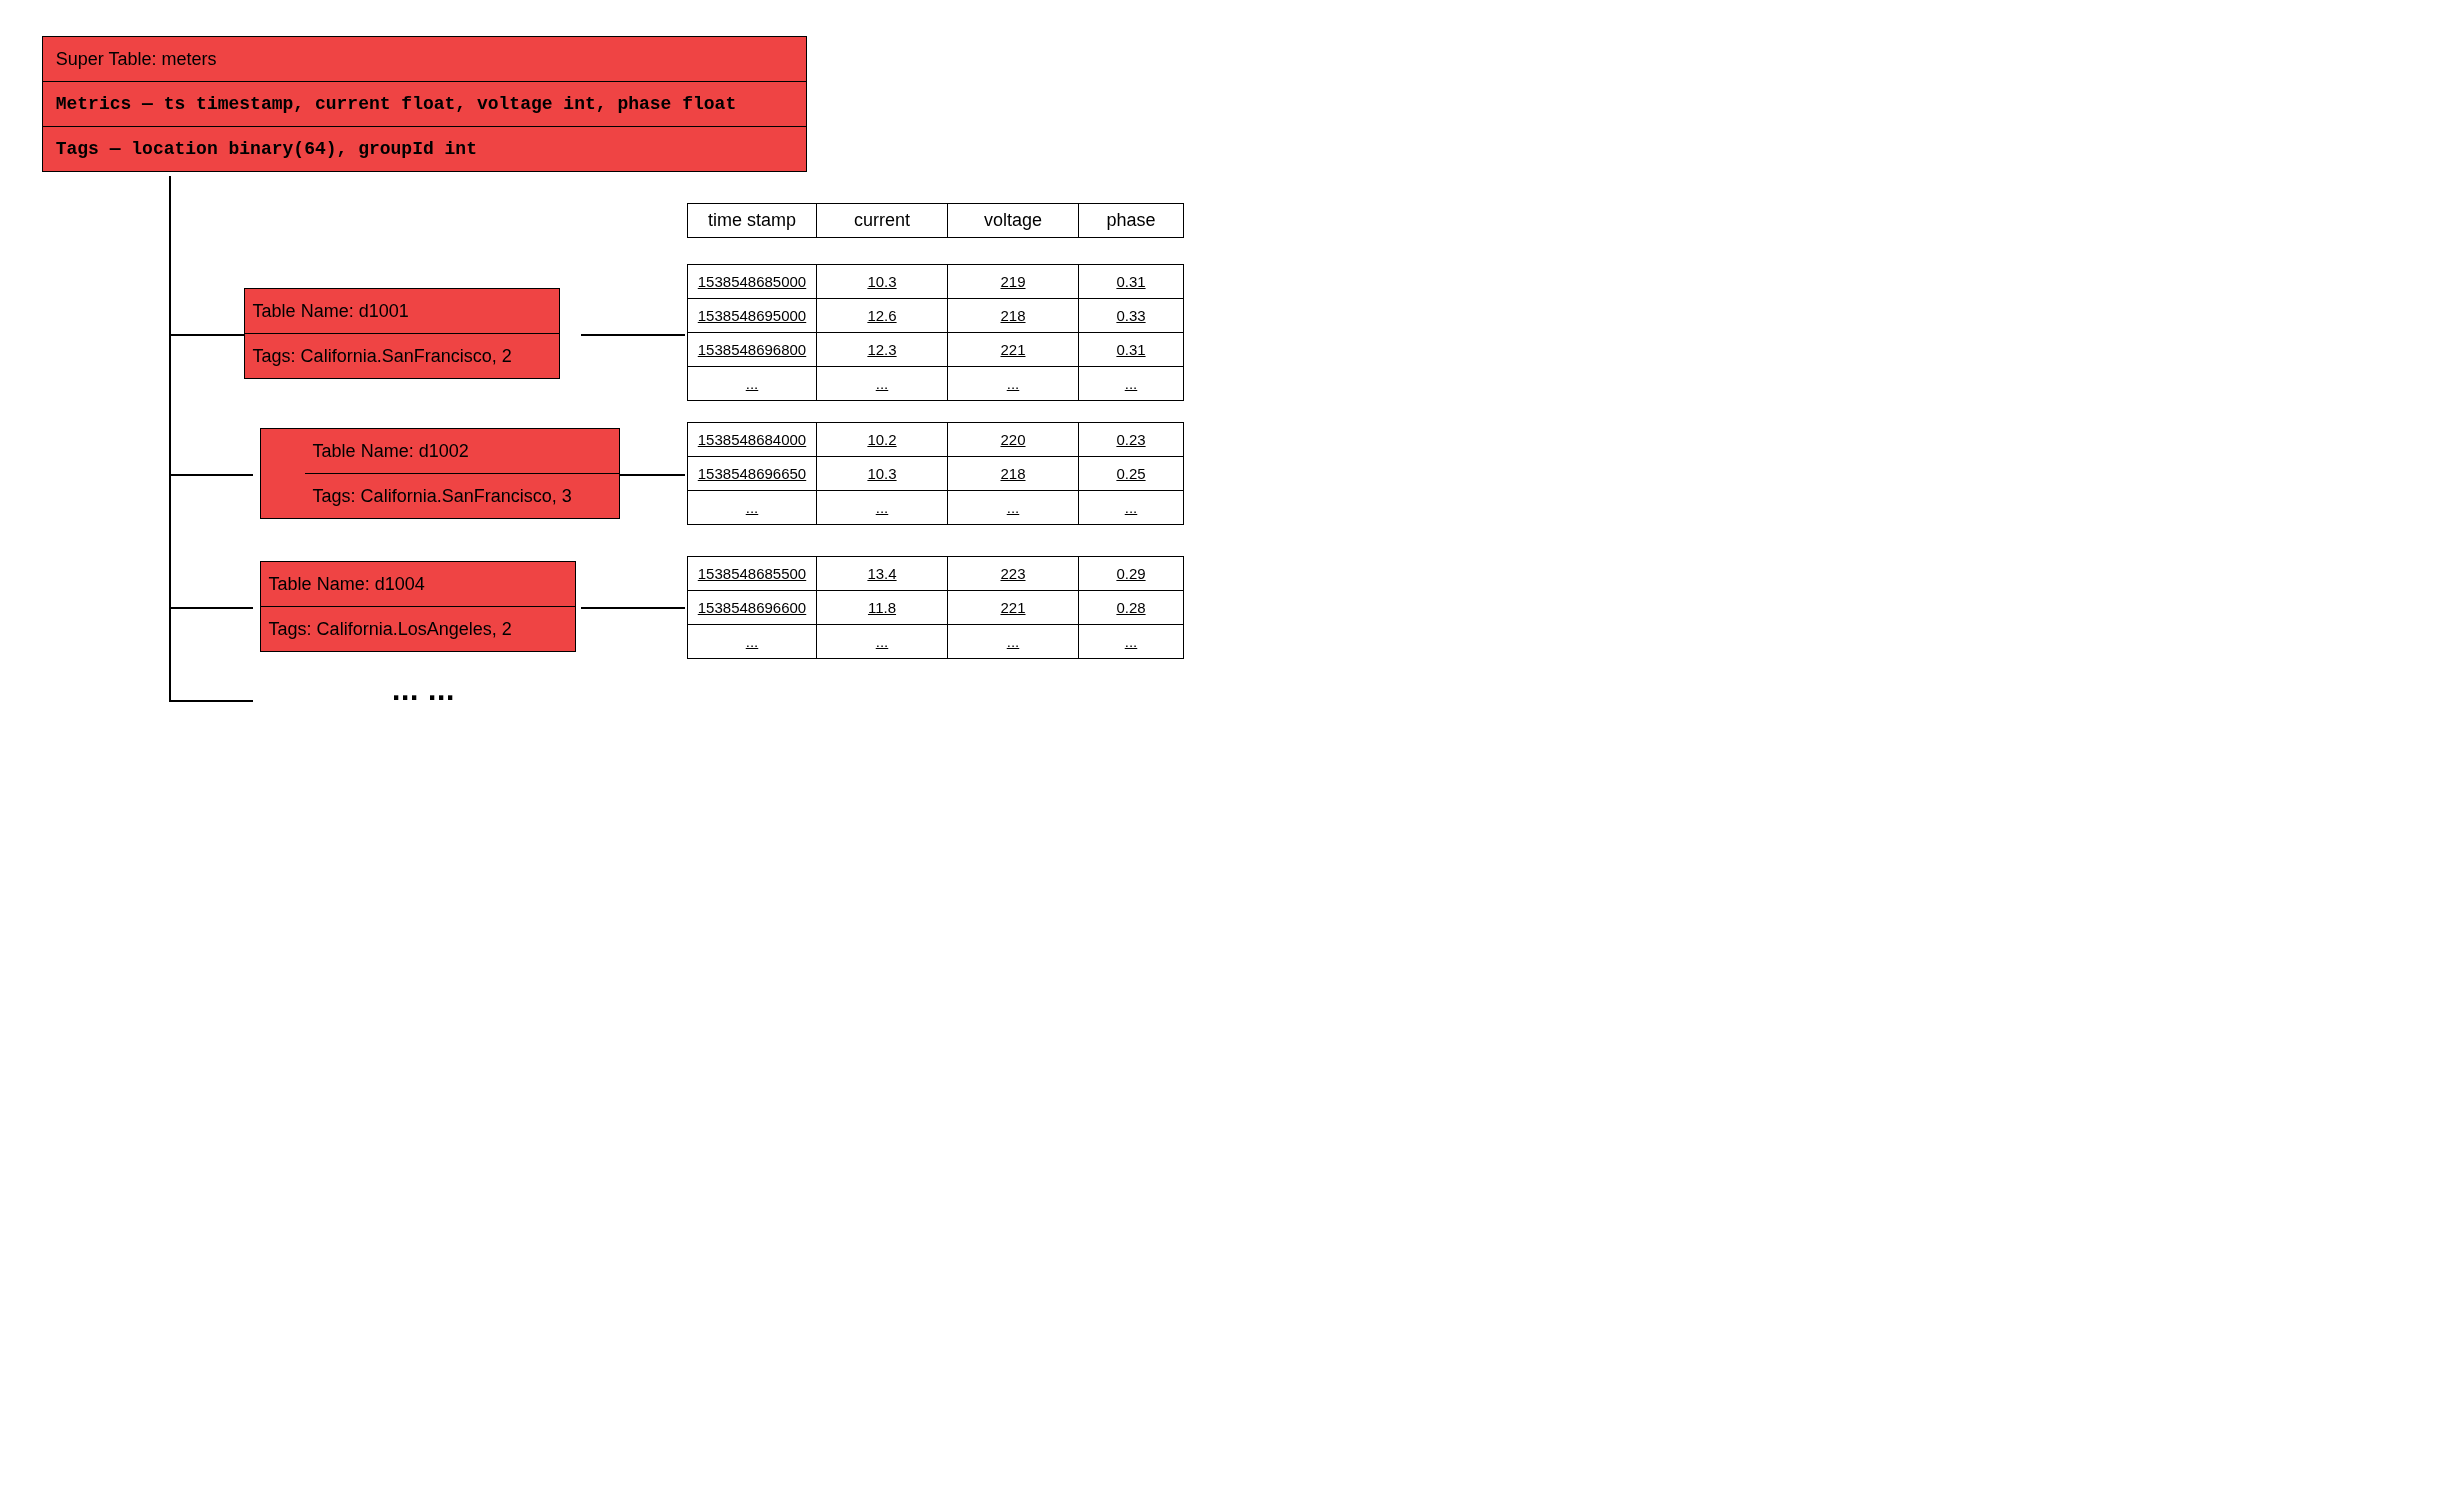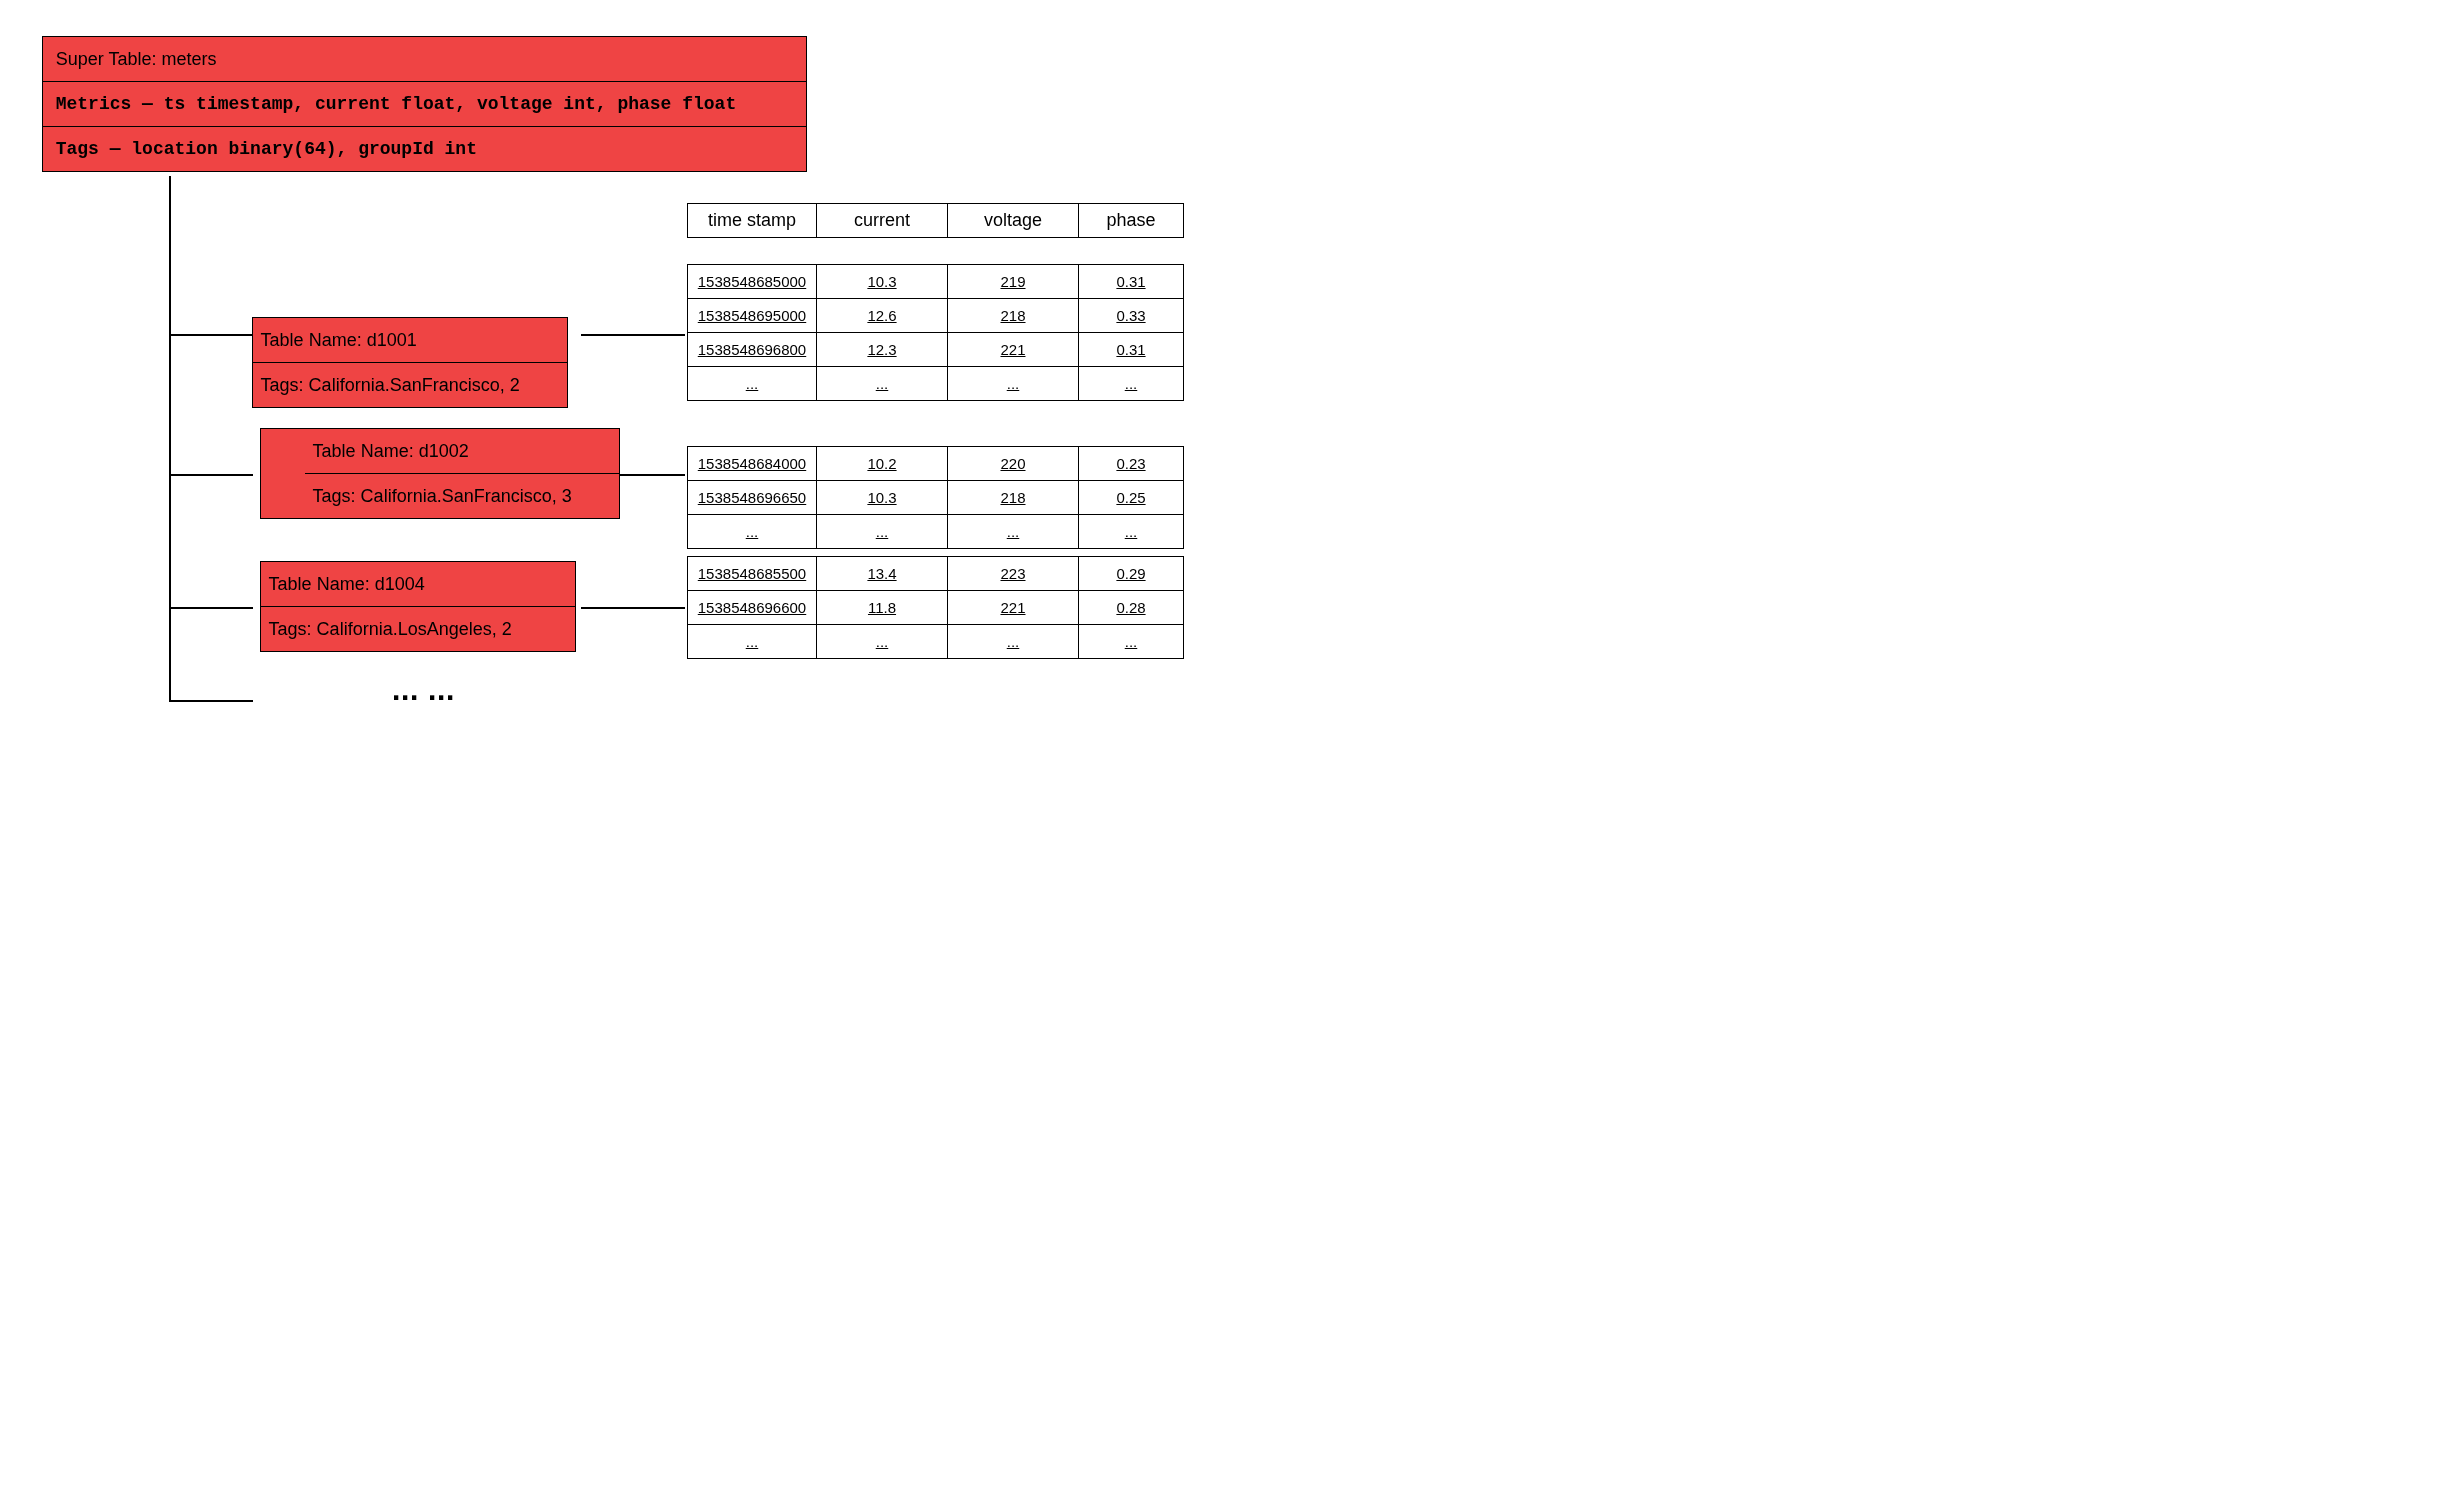--- a/index.html
+++ b/index.html
@@ -87,21 +87,21 @@
   <div class="line hline" style="left:581px; top:334px; width:104px;"></div>
   <div class="line hline" style="left:581px; top:474px; width:104px;"></div>
   <div class="line hline" style="left:581px; top:607px; width:104px;"></div>
 
   <div class="box" style="left:42px; top:36px; width:763px;">
     <div class="row">Super Table: meters</div>
     <div class="row mono">Metrics — ts timestamp, current float, voltage int, phase float</div>
     <div class="row mono">Tags — location binary(64), groupId int</div>
   </div>
 
-  <div class="box sub" style="left:252px; top:288px; width:314px;margin-top:29px;">
+  <div class="box sub" style="left:244px; top:288px; width:314px;">
     <div class="row">Table Name: d1001</div>
     <div class="row">Tags: California.SanFrancisco, 2</div>
   </div>
   <div class="box sub" style="left:260px; top:428px; width:314px;padding-left:44px;">
     <div class="row">Table Name: d1002</div>
     <div class="row">Tags: California.SanFrancisco, 3</div>
   </div>
   <div class="box sub" style="left:260px; top:561px; width:314px;">
     <div class="row">Table Name: d1004</div>
     <div class="row">Tags: California.LosAngeles, 2</div>
@@ -152,21 +152,21 @@
         </tr>
         <tr>
           <td>...</td>
           <td>...</td>
           <td>...</td>
           <td>...</td>
         </tr>
       </tbody>
   </table>
 
-  <table class="grid" style="left:687px; top:422px;margin-top:24px;">
+  <table class="grid" style="left:687px; top:422px;">
     <colgroup>
         <col class="c0">
         <col class="c1">
         <col class="c2">
         <col class="c3">
       </colgroup>
     <tbody>
         <tr>
           <td>1538548684000</td>
           <td>10.2</td>

